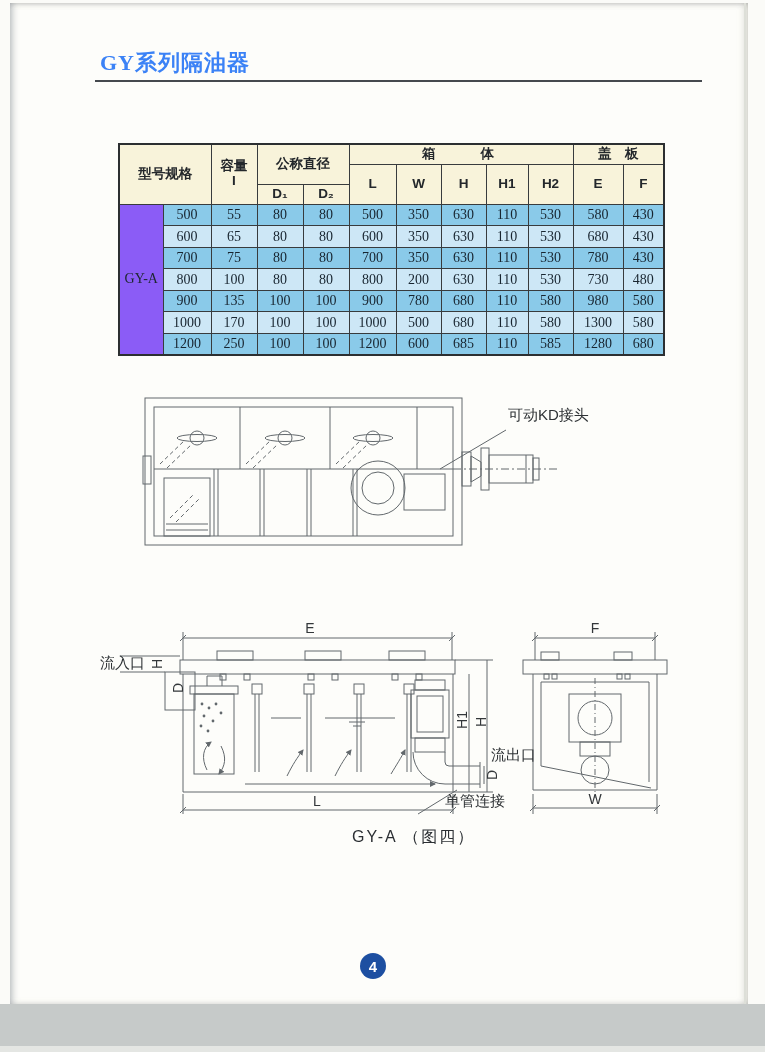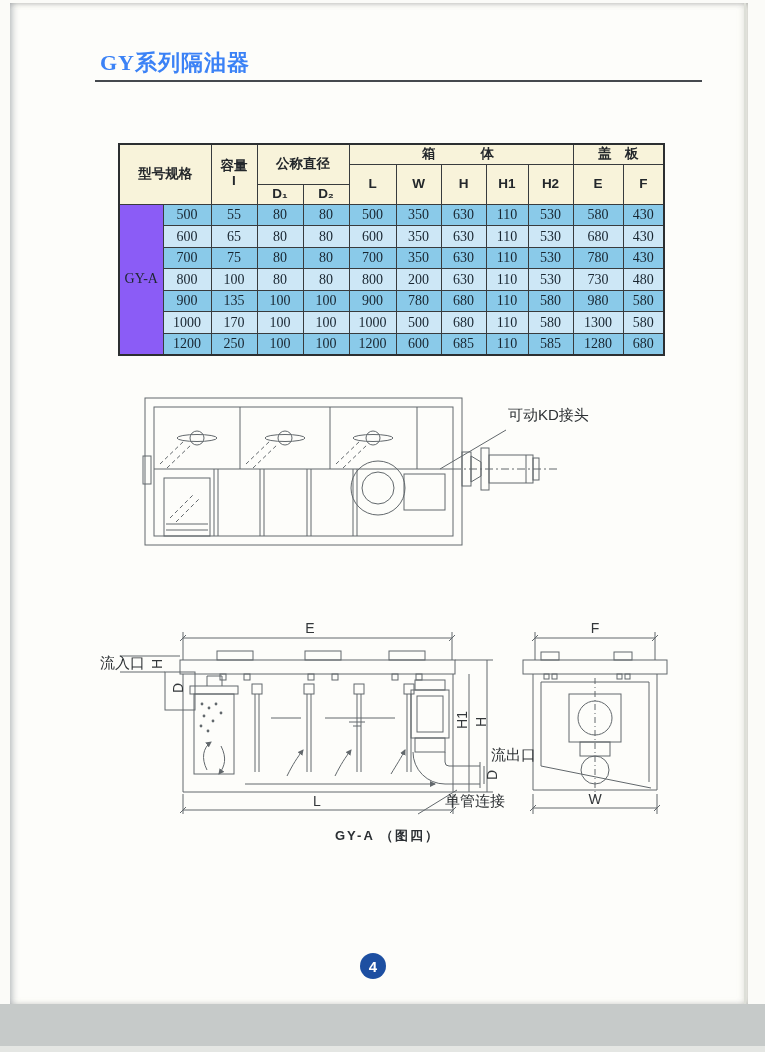--- a/index.html
+++ b/index.html
@@ -32,21 +32,21 @@
   .spec td.num{font-family:"Liberation Serif",serif;font-size:14px;color:#182530;}
   .spec tr.r-d td.num{background:#8acae9;}
   .spec tr.r-l td.num{background:#cde7f6;}
   .spec td.model{background:#8b5cf6;font-family:"Liberation Serif",serif;font-size:14px;color:#1d2730;}
   .wide-sp{letter-spacing:6px;margin-top:45px;}
 
   
   svg{position:absolute;overflow:visible;}
   svg text{font-family:"Liberation Sans",sans-serif;font-size:14px;fill:#33373a;stroke:none;}
   svg text.cn{font-size:15px;fill:#2e3235;}
-  .caption{position:absolute;left:335px;top:827px;font-size:13px;letter-spacing:2px;color:#2b2f33;font-weight:bold;}
+  .caption{position:absolute;left:352px;top:827px;font-size:16px;letter-spacing:2px;color:#2b2f33;}
 
   
   .page-num{position:absolute;left:360px;top:953px;width:26px;height:26px;border-radius:50%;
             background:#1d4fa1;color:#ffffff;font-size:15px;font-weight:bold;
             display:flex;align-items:center;justify-content:center;}
 </style>
 </head>
 <body>
 
 <div class="page">

